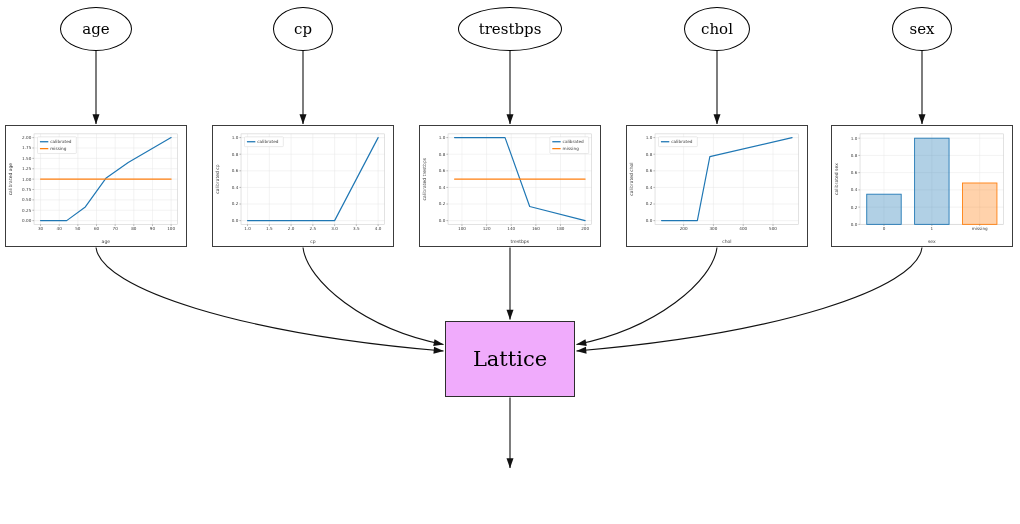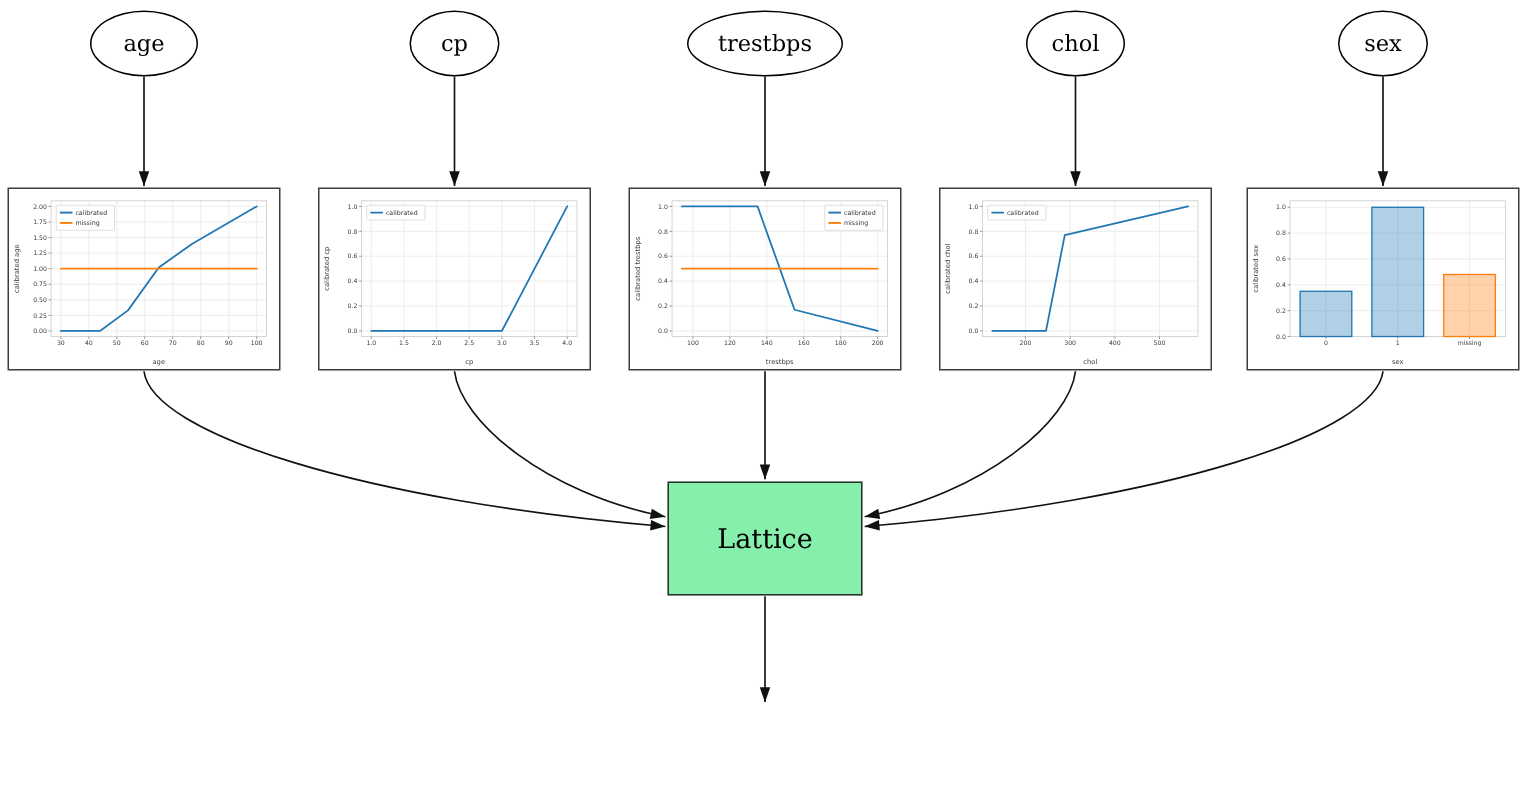--- a/index.html
+++ b/index.html
@@ -26,23 +26,23 @@
   }
   #plot-0 { left:5px; }
   #plot-1 { left:212px; }
   #plot-2 { left:419px; }
   #plot-3 { left:626px; }
   #plot-4 { left:831px; }
   .plot svg { width:100%; height:100%; display:block;
     font-family:"DejaVu Sans", sans-serif; }
   .lattice {
     position:absolute; left:445px; top:321px; width:130px; height:76px;
-    border:1.4px solid #2e2e2e; background:#86efac; z-index:2;
+    border:1.4px solid #2e2e2e; background:#f0abfc; z-index:2;
     display:flex; align-items:center; justify-content:center;
-    font-size:18px; color:#000;
+    font-size:21px; color:#000;
   }
 </style>
 </head>
 <body>
 
 <div class="canvas">
 
   <svg class="edges" id="edges-layer" viewBox="0 0 1020 524" xmlns="http://www.w3.org/2000/svg">
     <defs>
       <marker id="ah" viewBox="0 0 11 8" refX="10.3" refY="4" markerWidth="11" markerHeight="8" orient="auto" markerUnits="userSpaceOnUse">

